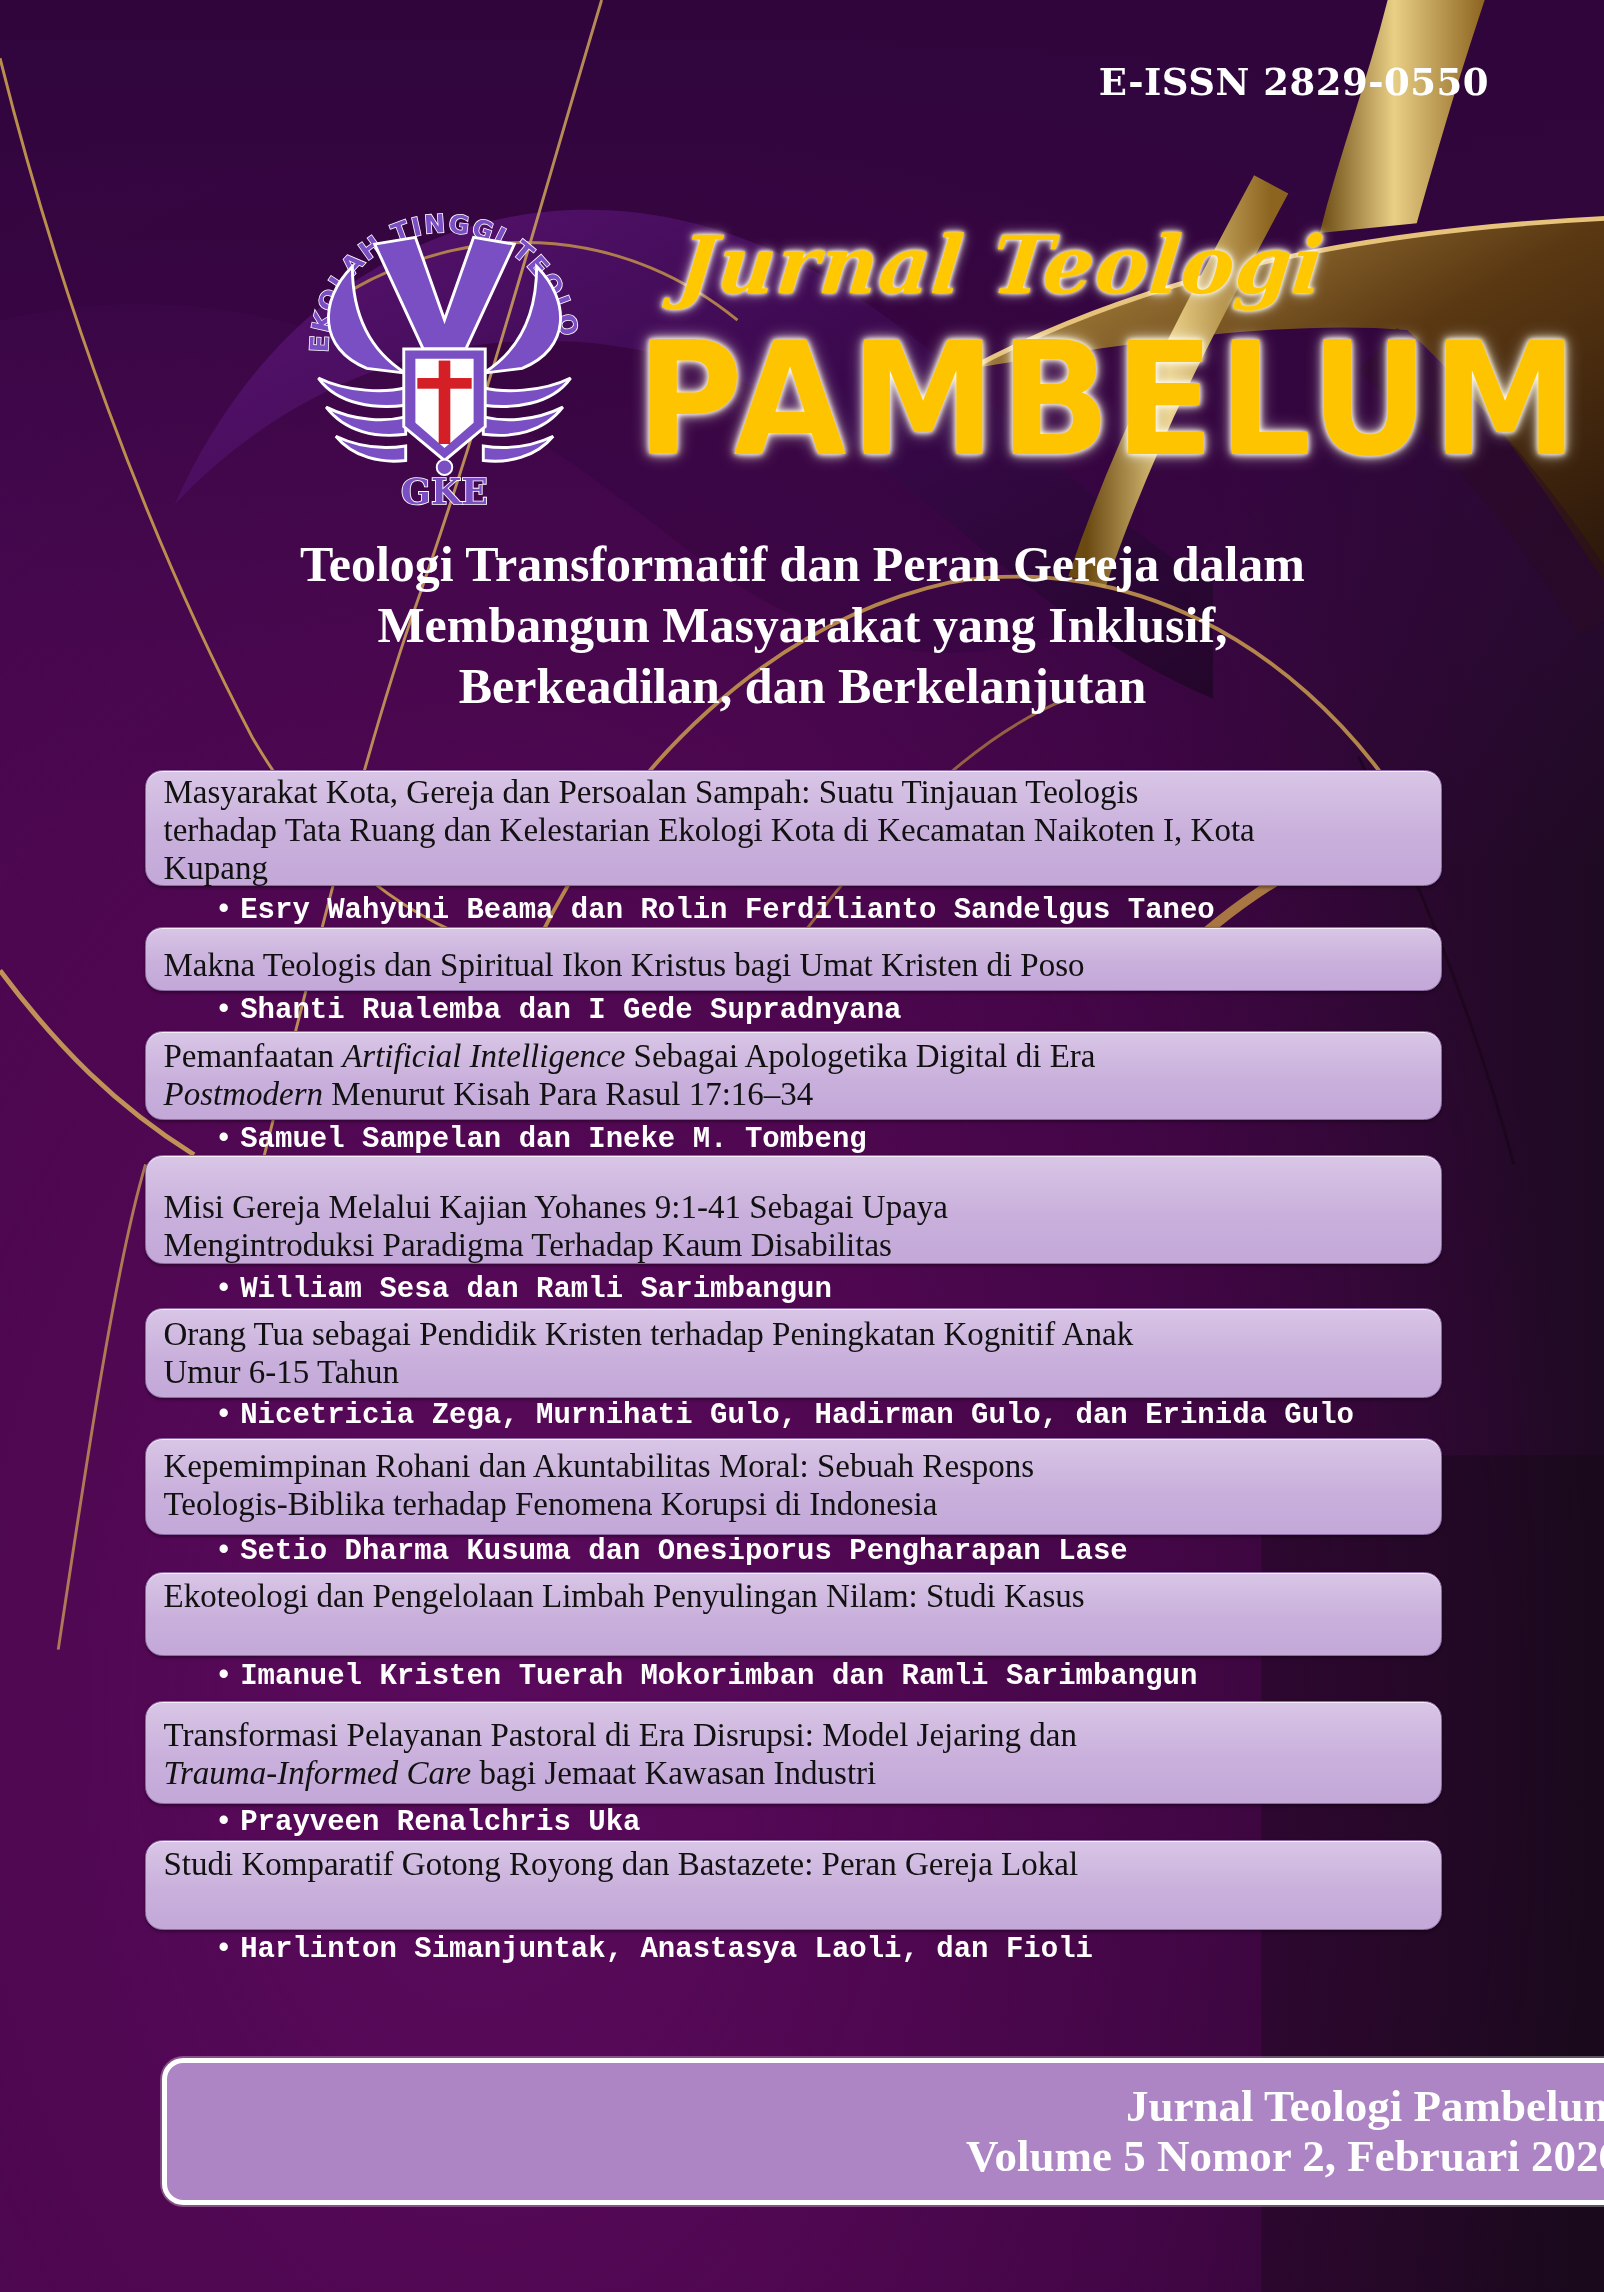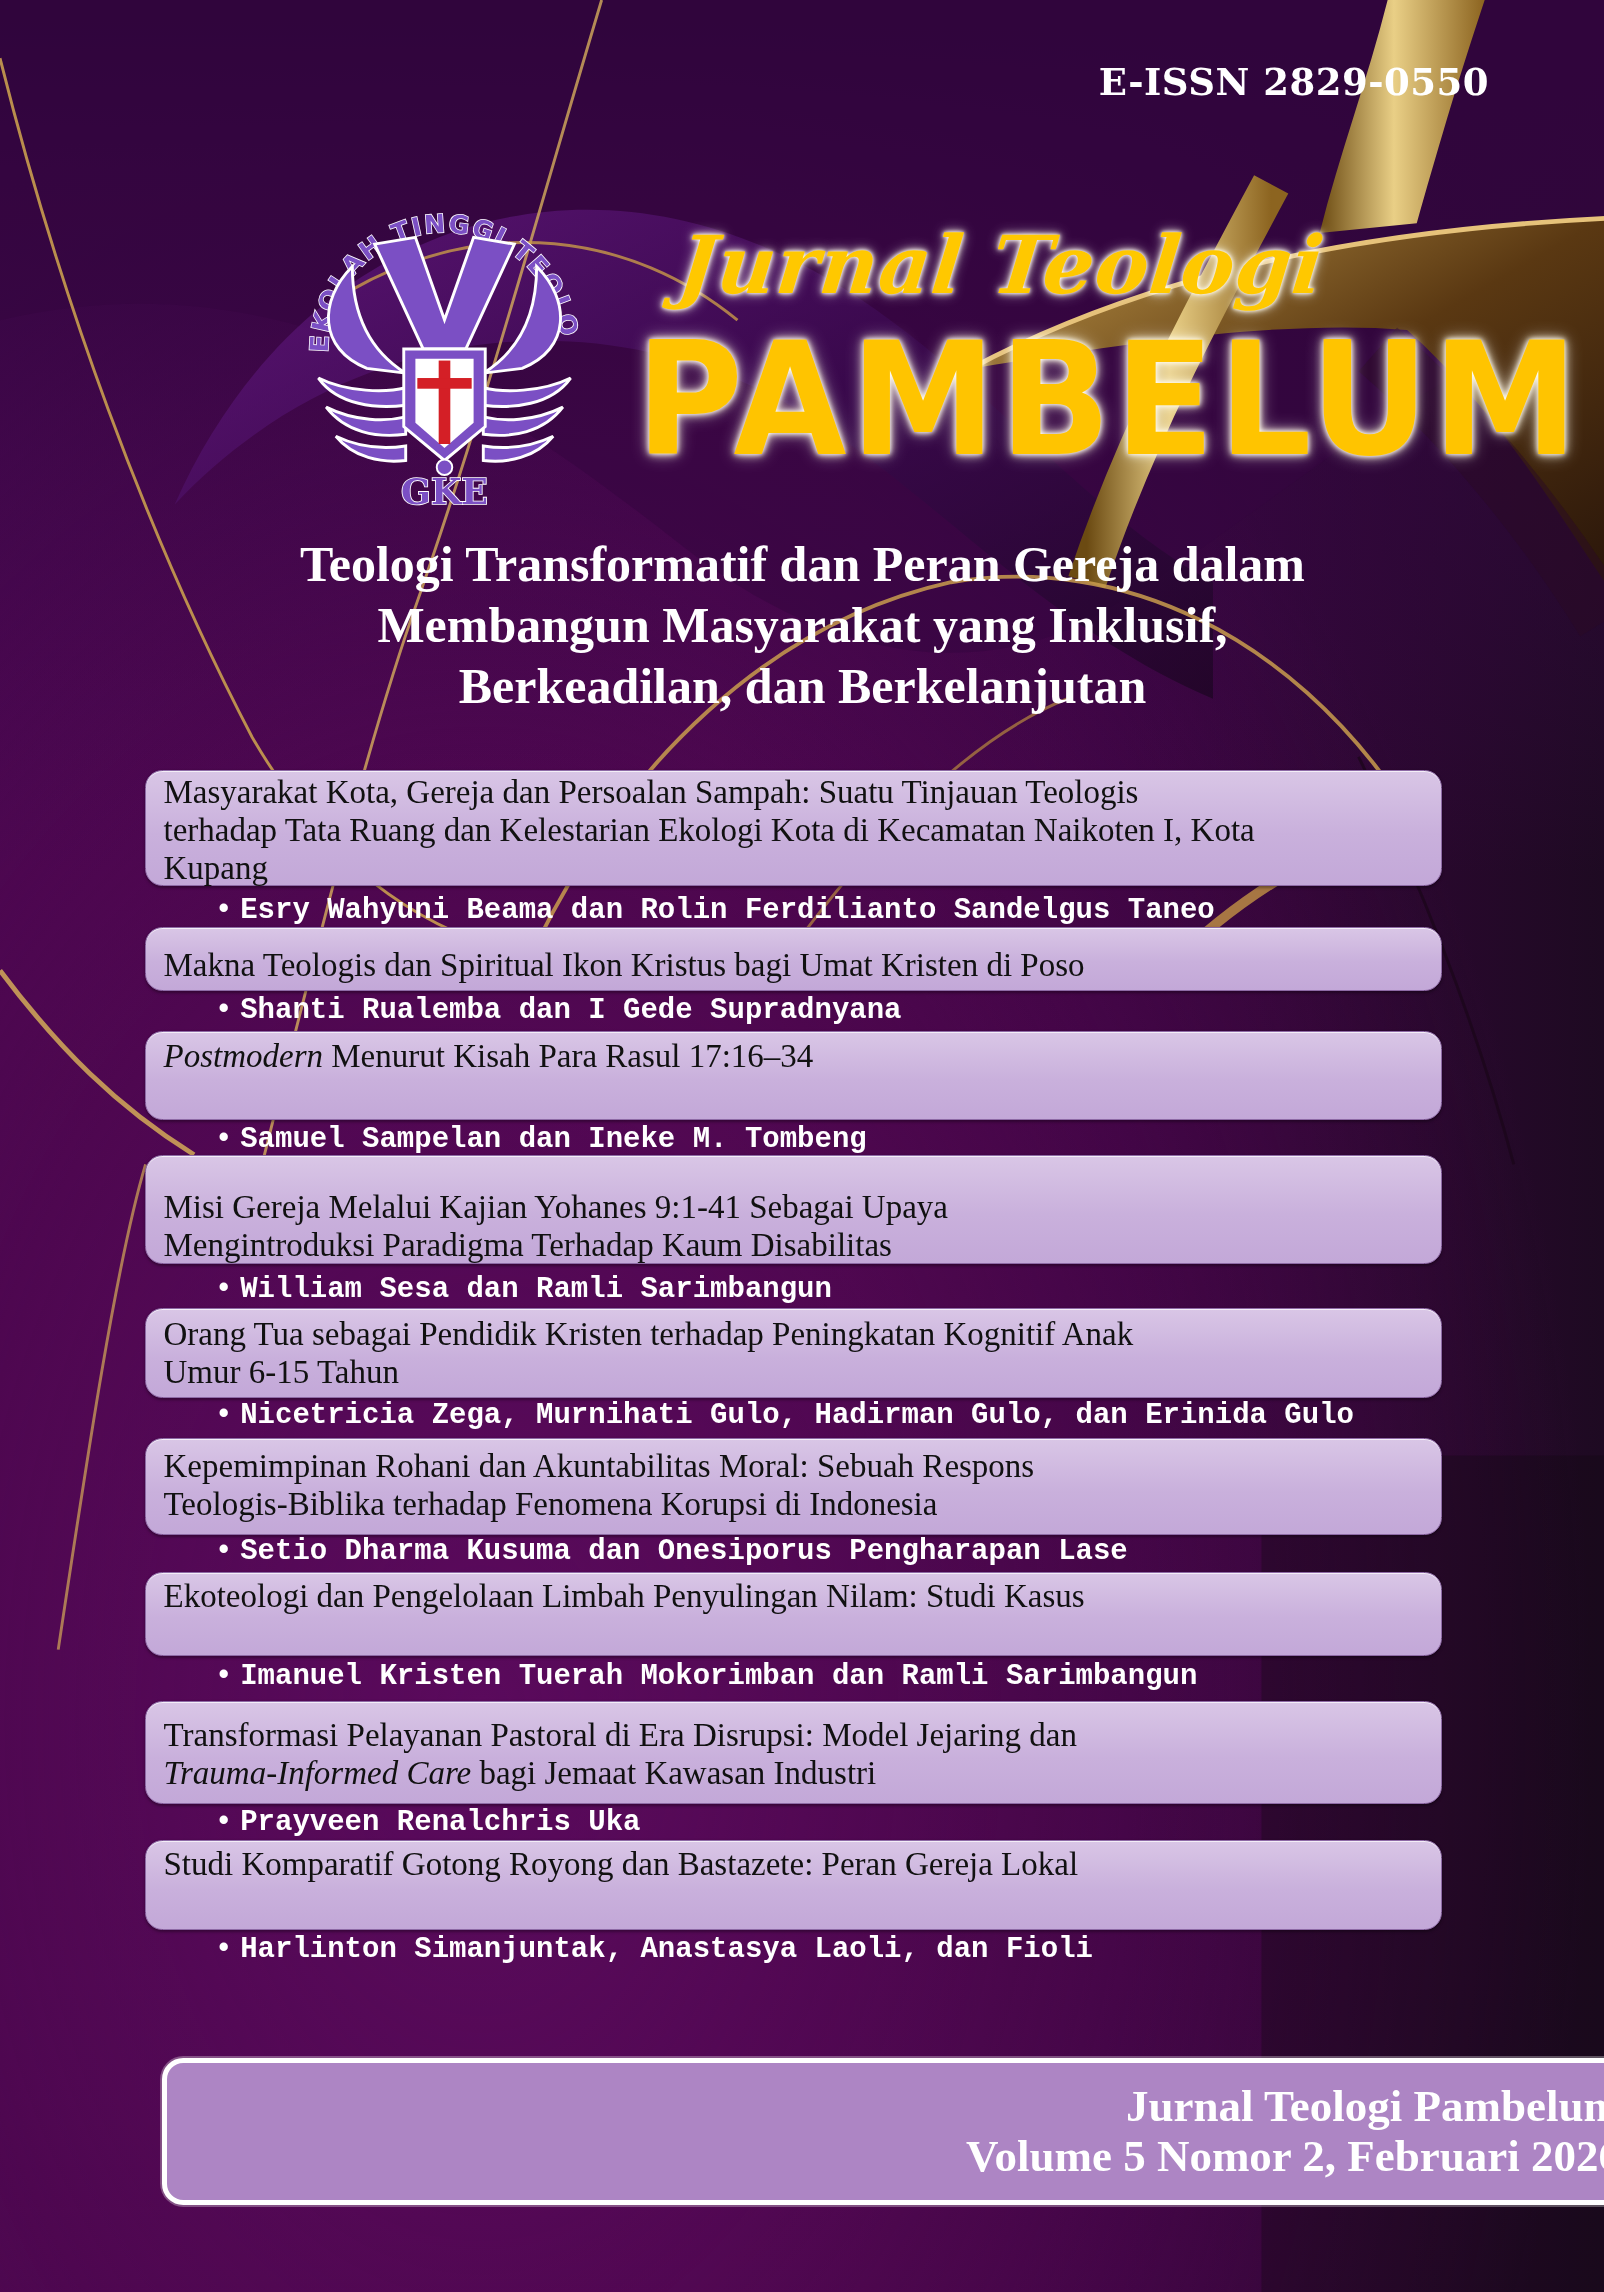--- a/index.html
+++ b/index.html
@@ -241,20 +241,21 @@
   </div>
 
   <div class="article-box" style="top:157px;height:64px;padding-top:18px;">
     <div>Makna Teologis dan Spiritual Ikon Kristus bagi Umat Kristen di Poso</div>
   </div>
   <div class="author" style="top:224px;">
     <span class="bullet">•</span><span>Shanti Rualemba dan I Gede Supradnyana</span>
   </div>
 
   <div class="article-box" style="top:261px;height:89px;padding-top:4.9px;">
+    <div><span>Pemanfaatan </span><i>Artificial Intelligence</i><span> Sebagai Apologetika Digital di Era</span></div>
     <div><i>Postmodern</i><span> Menurut Kisah Para Rasul 17:16–34</span></div>
   </div>
   <div class="author" style="top:353px;">
     <span class="bullet">•</span><span>Samuel Sampelan dan Ineke M. Tombeng</span>
   </div>
 
   <div class="article-box" style="top:385px;height:109px;padding-top:32px;">
     <div>Misi Gereja Melalui Kajian Yohanes 9:1-41 Sebagai Upaya</div>
     <div>Mengintroduksi Paradigma Terhadap Kaum Disabilitas</div>
   </div>

